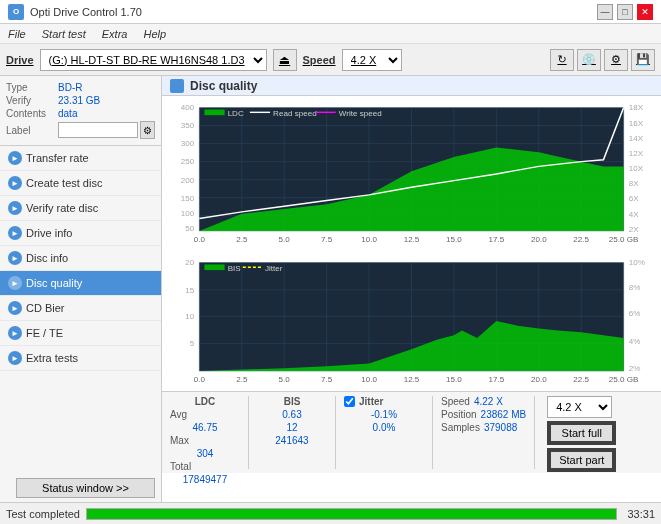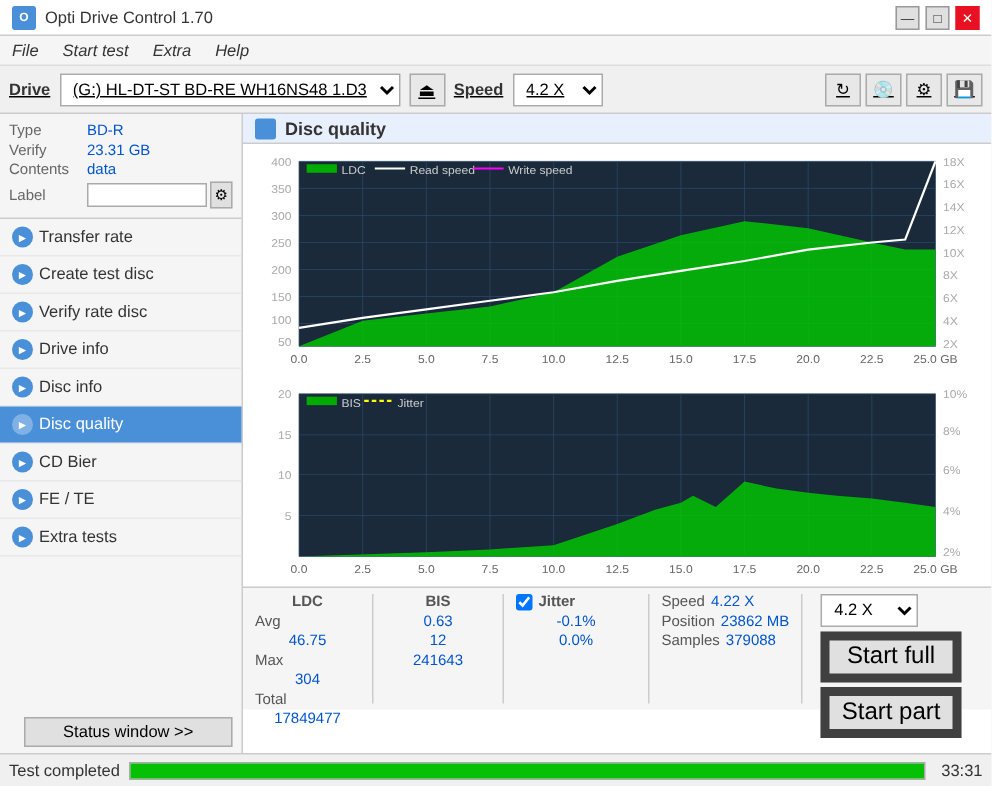--- a/index.html
+++ b/index.html
@@ -78,21 +78,21 @@
     .stats-header { font-size: 10px; color: #555; font-weight: bold; text-align: center; }
     .stats-value { font-size: 10px; color: #0055cc; text-align: center; }
     .stats-row-label { font-size: 10px; color: #555; }
     .stats-divider { width: 1px; background: #ccc; align-self: stretch; }
 
     .jitter-col { display: flex; flex-direction: column; gap: 2px; min-width: 80px; }
     .speed-info { display: flex; flex-direction: column; gap: 2px; }
     .speed-row { display: flex; align-items: center; gap: 4px; font-size: 10px; }
     .speed-val { color: #0055cc; }
     .start-btns { display: flex; flex-direction: column; gap: 3px; margin-left: auto; }
-    .start-btn { background: #e0e0e0; border: 6px solid #404040; padding: 2px 8px; cursor: pointer; font-size: 16px; white-space: nowrap; }
+    .start-btn { background: #e0e0e0; border: 4px solid #404040; padding: 2px 8px; cursor: pointer; font-size: 11px; white-space: nowrap; }
 
     svg text { font-family: 'Segoe UI', Tahoma, sans-serif; }
   </style>
 </head>
 <body>
 
 <div class="titlebar">
   <div class="titlebar-left">
     <div class="titlebar-icon">
       <span>O</span>

